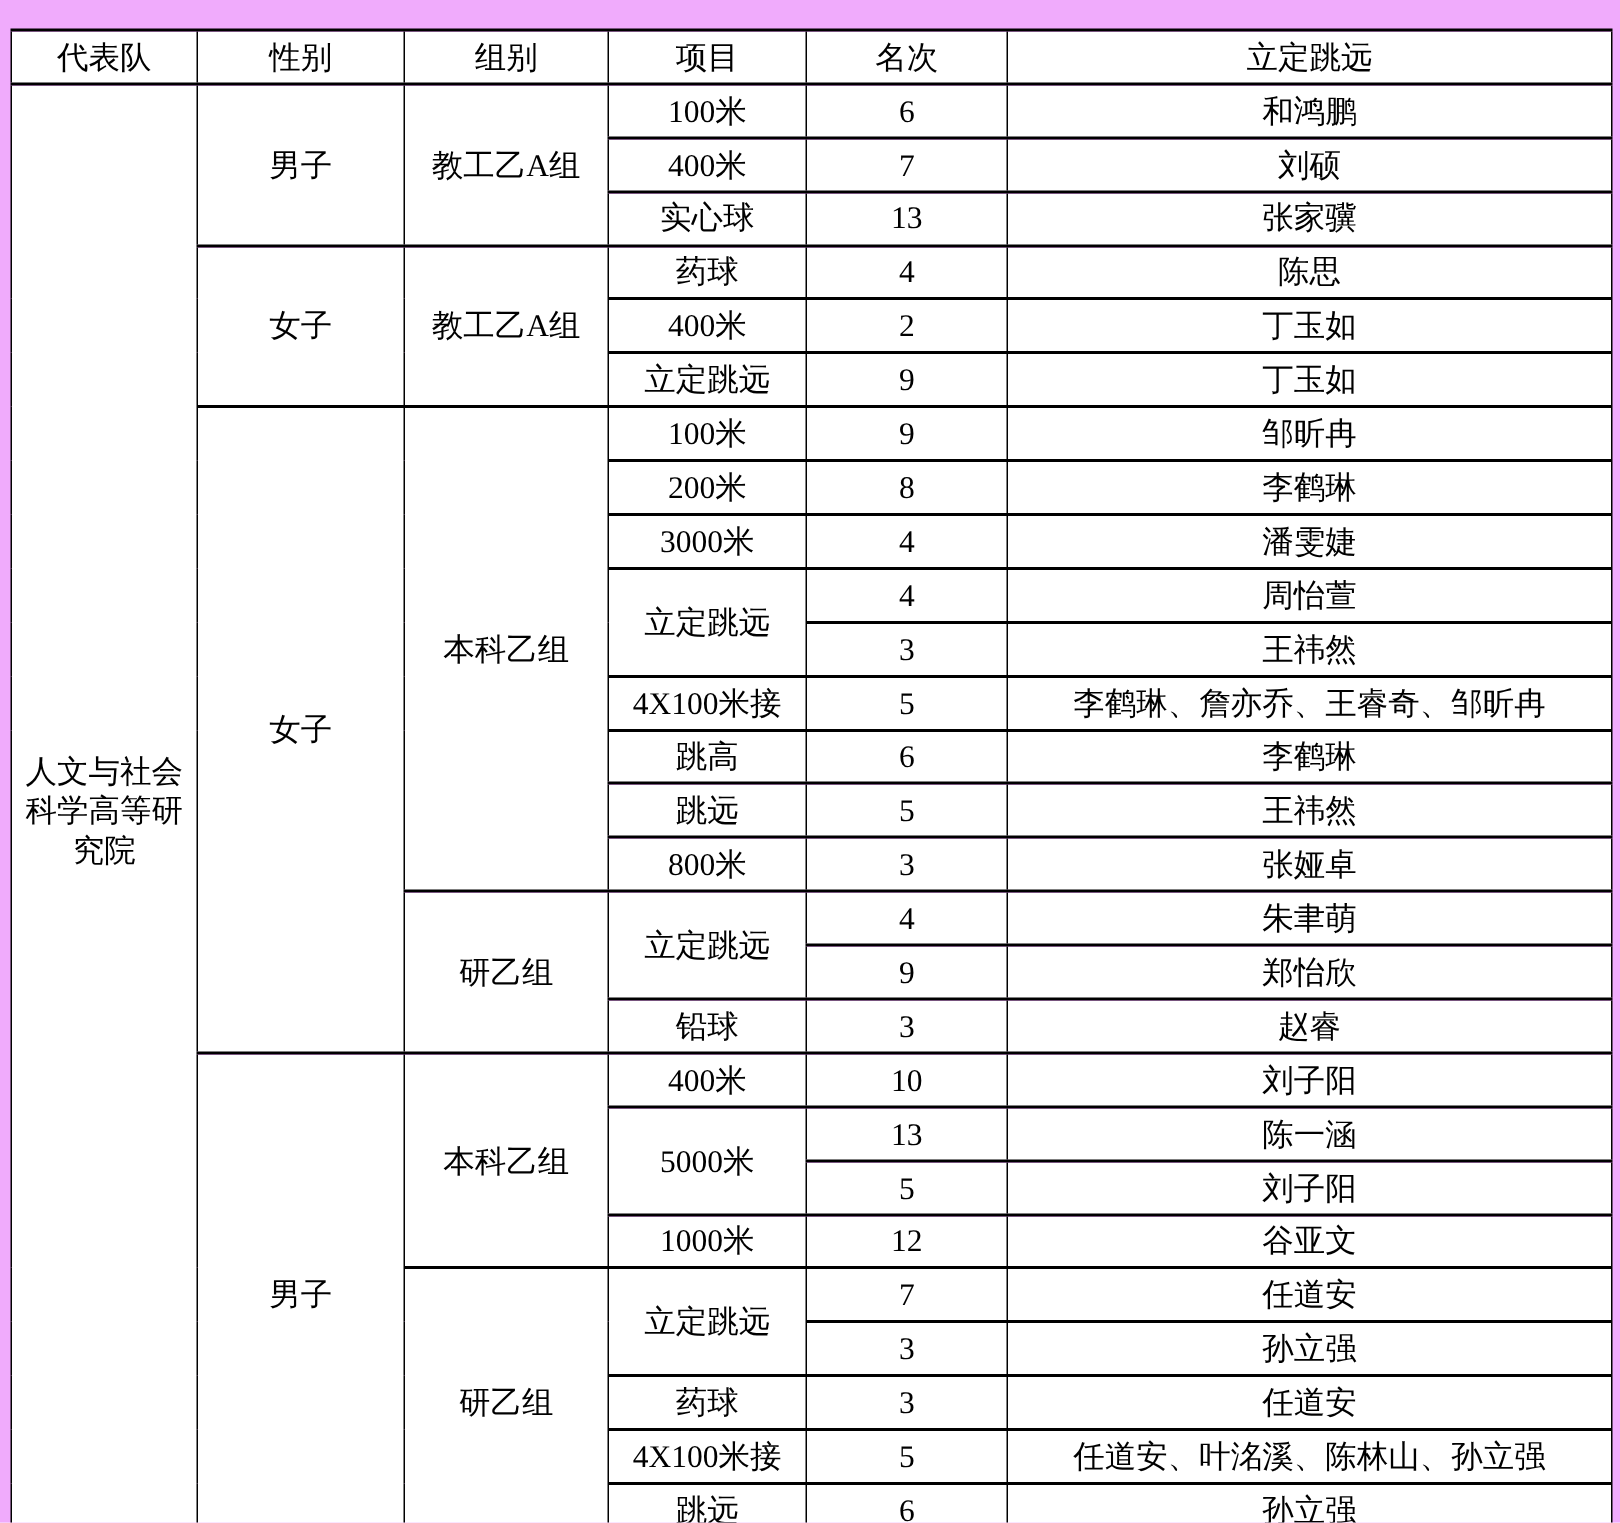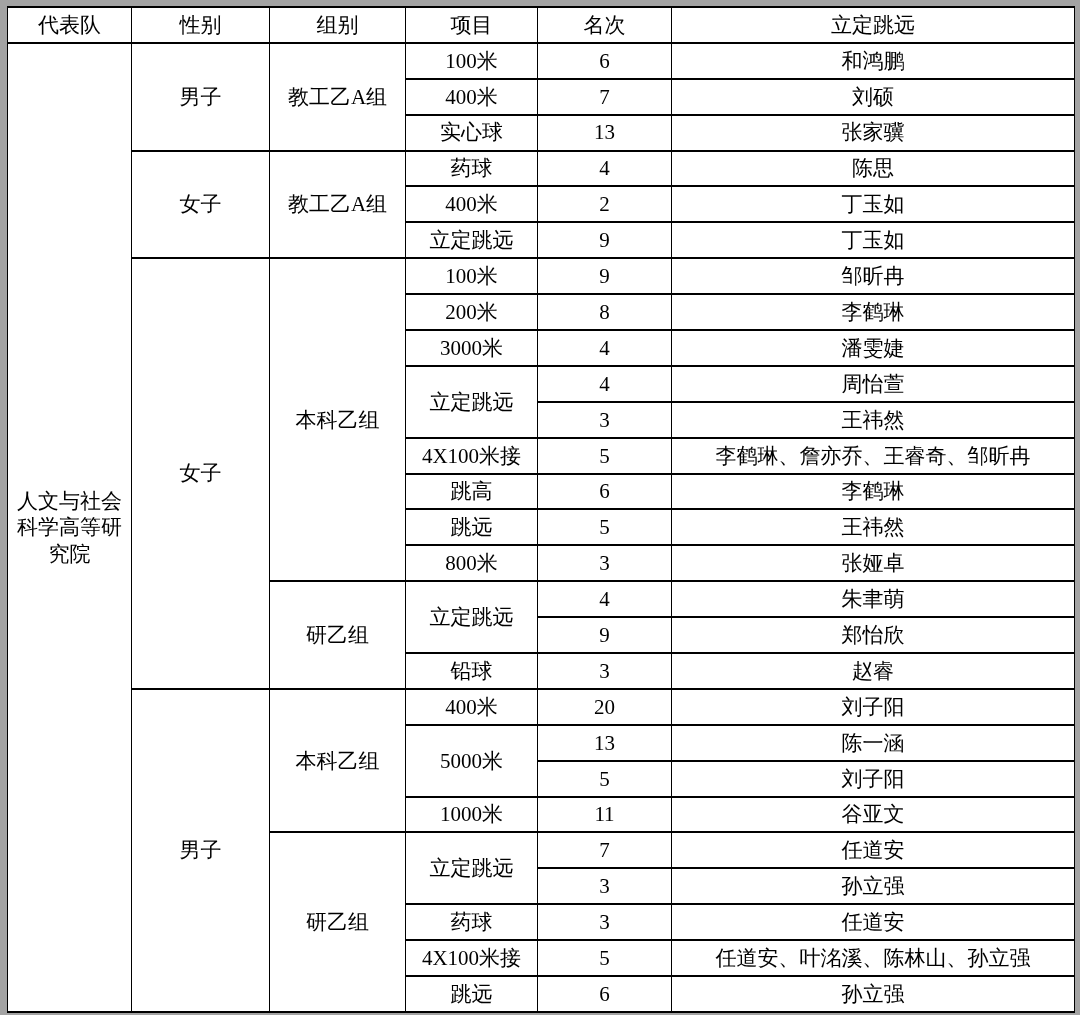--- a/index.html
+++ b/index.html
@@ -9,22 +9,22 @@
     width: 1080px;
     height: 1015px;
     overflow: hidden;
     font-family: "Liberation Serif", "DejaVu Serif", serif;
     color: #000000;
   }
   .page {
     width: 1080px;
     height: 1015px;
     box-sizing: border-box;
-    padding: 6px 5px 3px 7px;
-    background: #a3a3a3;
+    padding: 19px 5px 3px 7px;
+    background: #f0abfc;
   }
   table.results {
     border-collapse: collapse;
     table-layout: fixed;
     width: 1067px;
   }
   table.results th,
   table.results td {
     border-left: 1.5px solid #000;
     border-right: 1.5px solid #000;
@@ -173,35 +173,35 @@
         </tr>
         <tr>
           <td class="event-cell">铅球</td>
           <td class="rank-cell">3</td>
           <td class="athletes-cell">赵睿</td>
         </tr>
         <tr>
           <td class="gender-cell" rowspan="9">男子</td>
           <td class="group-cell" rowspan="4">本科乙组</td>
           <td class="event-cell">400米</td>
-          <td class="rank-cell">20</td>
+          <td class="rank-cell">10</td>
           <td class="athletes-cell">刘子阳</td>
         </tr>
         <tr>
           <td class="event-cell" rowspan="2">5000米</td>
           <td class="rank-cell">13</td>
           <td class="athletes-cell">陈一涵</td>
         </tr>
         <tr>
           <td class="rank-cell">5</td>
           <td class="athletes-cell">刘子阳</td>
         </tr>
         <tr>
           <td class="event-cell">1000米</td>
-          <td class="rank-cell">11</td>
+          <td class="rank-cell">12</td>
           <td class="athletes-cell">谷亚文</td>
         </tr>
         <tr>
           <td class="group-cell" rowspan="5">研乙组</td>
           <td class="event-cell" rowspan="2">立定跳远</td>
           <td class="rank-cell">7</td>
           <td class="athletes-cell">任道安</td>
         </tr>
         <tr>
           <td class="rank-cell">3</td>

